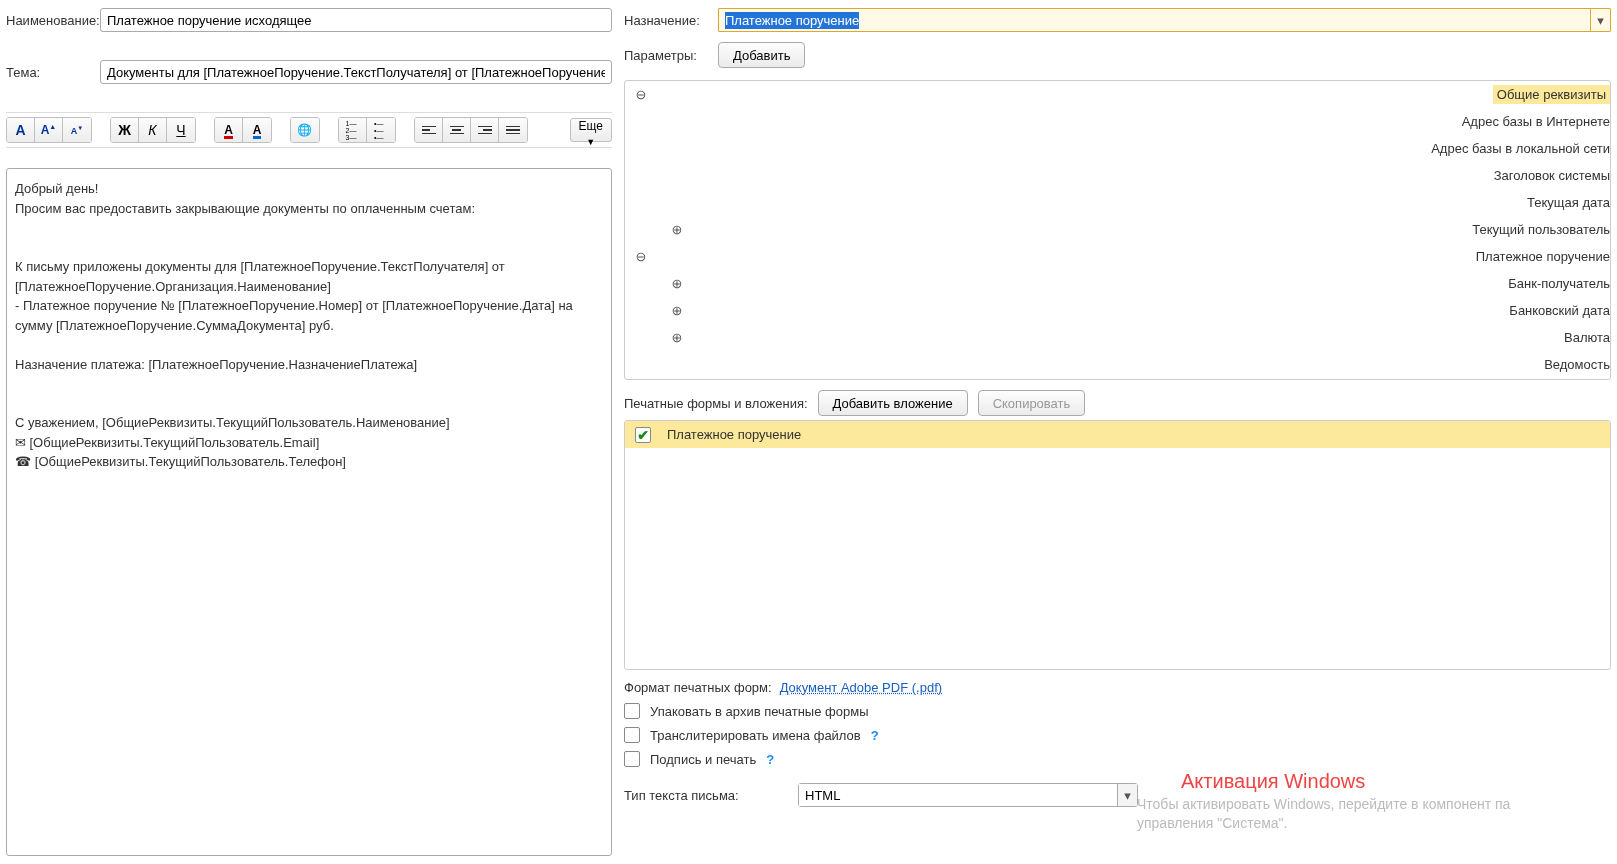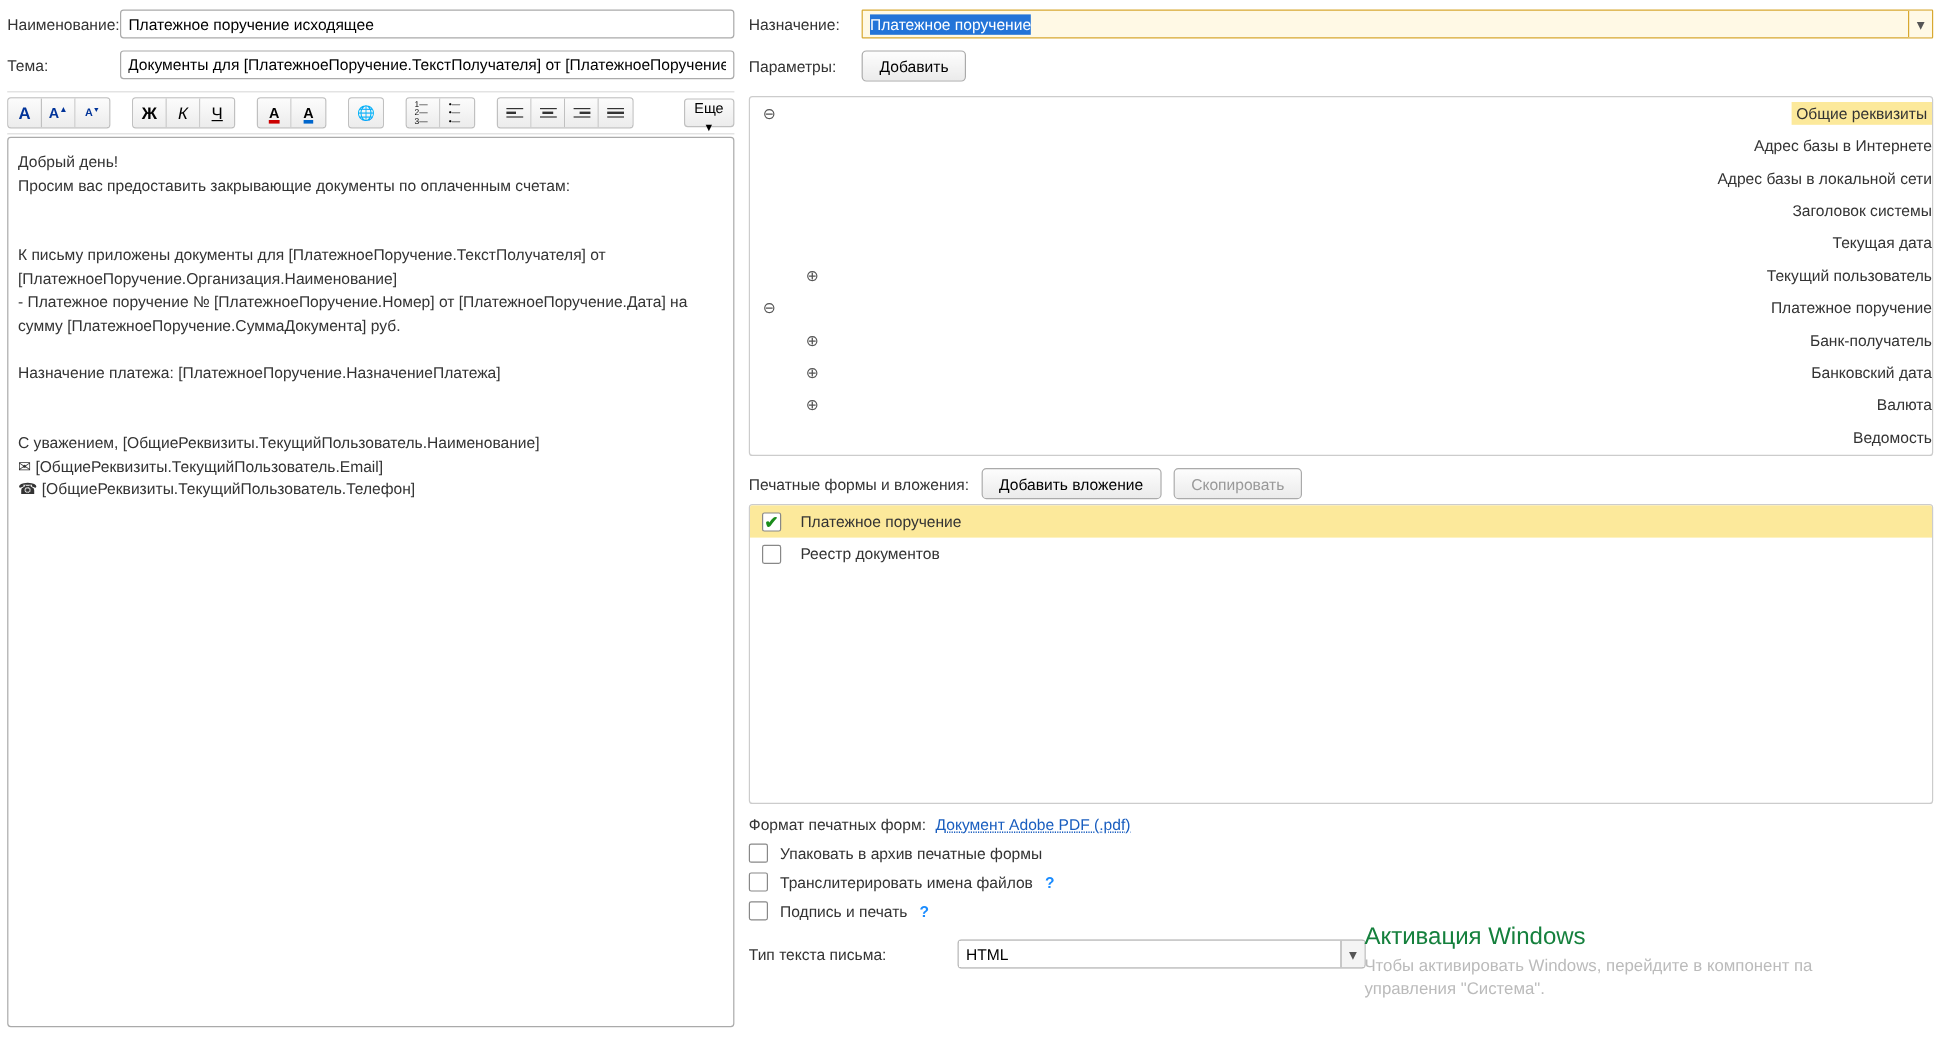--- a/index.html
+++ b/index.html
@@ -4,21 +4,21 @@
   <style>
     * { box-sizing: border-box; margin: 0; padding: 0; }
     body {
       font-family: Arial, sans-serif;
       font-size: 13px;
       color: #333;
       background: #fff;
       overflow: hidden;
     }
     .main-container { display: flex; width: 100%; height: 864px; }
-    .left-panel { width: 618px; padding: 8px 6px; display: flex; flex-direction: column; }
+    .left-panel { width: 618px; padding: 8px 6px; display: flex; flex-direction: column; gap: 18px; }
     .right-panel { flex: 1; padding: 8px 6px; display: flex; flex-direction: column; }
     .form-row { display: flex; align-items: center; margin-bottom: 10px; gap: 6px; }
     .form-label { width: 88px; color: #333; flex-shrink: 0; }
     .text-input {
       flex: 1; height: 24px; border: 1px solid #aaa; border-radius: 3px;
       padding: 0 6px; font-size: 13px; background: #fff;
     }
     .toolbar {
       display: flex; align-items: center; gap: 4px; padding: 4px 0;
       border-top: 1px solid #ddd; border-bottom: 1px solid #ddd; margin-bottom: 2px;
@@ -92,21 +92,21 @@
     .type-row { display: flex; align-items: center; gap: 24px; margin-top: 8px; }
     .type-label { width: 150px; }
     .type-select-wrap { flex: 1; display: flex; border: 1px solid #aaa; border-radius: 3px; height: 24px; background: #fff; max-width: 340px; }
     .type-select {
       flex: 1; border: none; background: #fff; padding: 0 6px; font-size: 13px; outline: none;
     }
     .watermark {
       position: absolute; right: 0; bottom: 30px; color: #bbb; font-size: 14px;
       line-height: 1.4; pointer-events: none; text-align: left; width: 480px;
     }
-    .watermark .wm-title { font-size: 20px; color: #15803d; }
+    .watermark .wm-title { font-size: 20px; color: #ef4444; margin-left: 44px; }
     .icon-a-big { font-weight: bold; color: #003399; font-size: 14px; }
     .icon-a-med { font-weight: bold; color: #003399; font-size: 12px; }
     .icon-a-small { font-weight: bold; color: #003399; font-size: 9px; }
     .icon-bold { font-weight: bold; font-size: 14px; }
     .icon-italic { font-style: italic; font-size: 14px; }
     .icon-underline { text-decoration: underline; font-size: 14px; }
     .icon-color-a { font-weight: bold; font-size: 12px; position: relative; }
     .icon-color-a.red::after { content:""; position:absolute; bottom:-2px; left:0; right:0; height:3px; background:#c00; }
     .icon-color-a.blue::after { content:""; position:absolute; bottom:-2px; left:0; right:0; height:3px; background:#06c; }
     .icon-globe { color:#1a8c1a; }
@@ -300,24 +300,20 @@
       <span>Печатные формы и вложения:</span>
       <button class="button">Добавить вложение</button>
       <button class="button disabled">Скопировать</button>
     </div>
 
     <div class="print-list" id="print-list">
         <div class="print-row sel">
           <div class="checkbox">✔</div>
           <span>Платежное поручение</span>
         </div>
-        <div class="print-row">
-          <div class="checkbox"></div>
-          <span>Реестр документов</span>
-        </div>
       </div>
 
     <div class="format-row">
       <span>Формат печатных форм:</span>
       <span class="link">Документ Adobe PDF (.pdf)</span>
     </div>
 
     <div class="chk-row">
       <div class="checkbox"></div>
       <span>Упаковать в архив печатные формы</span>

